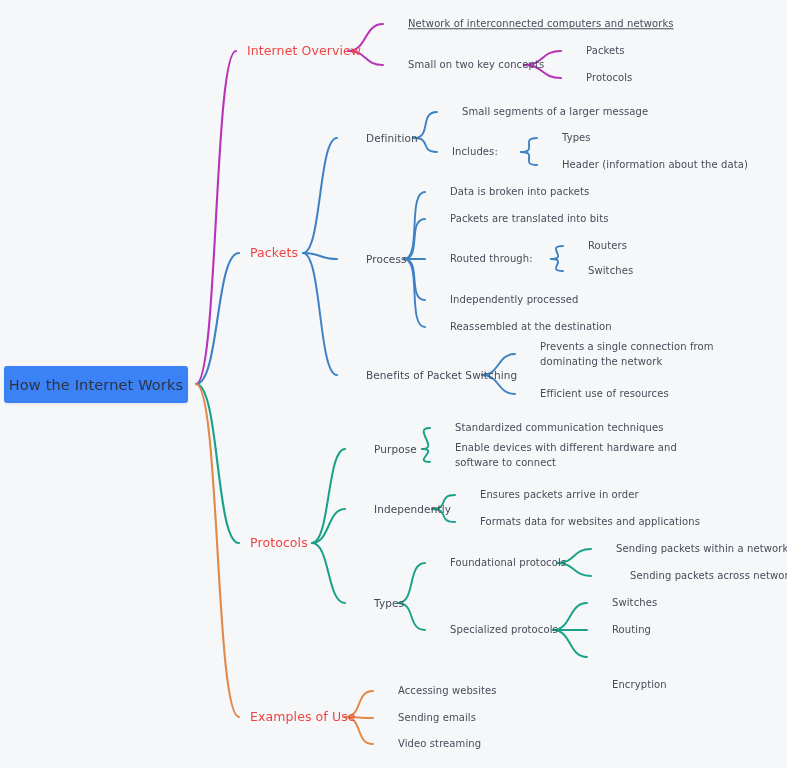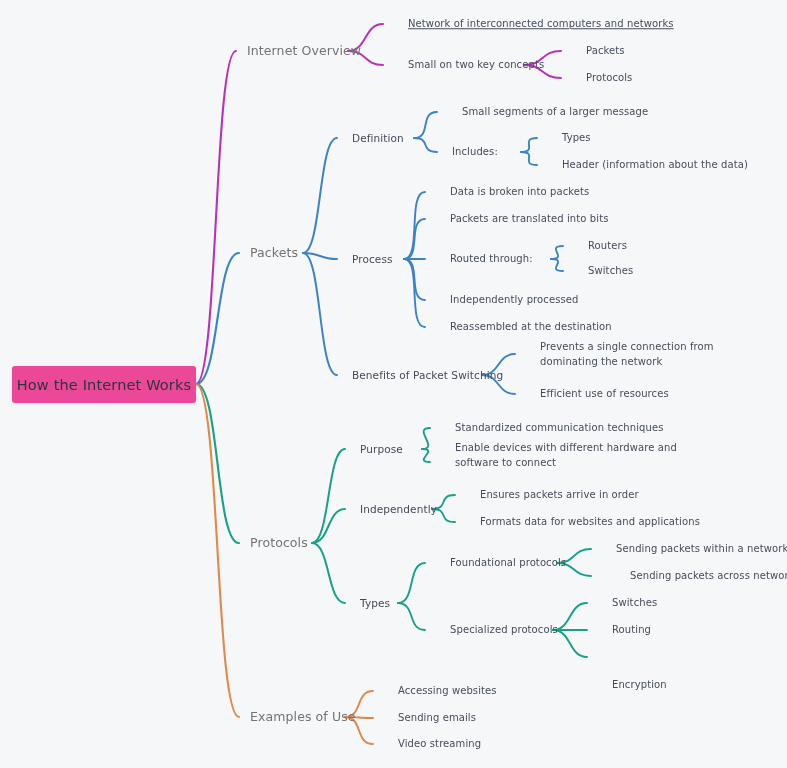--- a/index.html
+++ b/index.html
@@ -39,22 +39,22 @@
     background: #ffffff;
     border-radius: 3px;
     box-shadow: 0 1px 3px rgba(40,50,70,0.10);
     color: #2e3340;
     font-size: 14.5px;
     letter-spacing: 0.15px;
     display: flex;
     align-items: center;
     justify-content: center;
   }
-  .lvl1 { font-size: 12.5px; color: #737373; }
-  .lvl2 { font-size: 10.5px; color: #434a57; }
+  .lvl1 { font-size: 12.5px; color: #ef4444; }
+  .lvl2 { font-size: 10.5px; color: #434a57; margin-left: 14px; }
   .lvl3 { font-size: 10px; color: #454c59; }
   .lvl4 { font-size: 10px; color: #454c59; }
   .wrap2 { line-height: 1.5; }
 </style>
 </head>
 <body>
 
 <div id="mindmap-root">
 
   <svg class="links" id="link-layer" viewBox="0 0 787 768" preserveAspectRatio="none">
@@ -94,21 +94,21 @@
       <path d="M 557 563 C 575.7 563, 572.3 576, 591 576" fill="none" stroke="#18a188" stroke-width="1.9" stroke-linecap="round"></path>
       <path d="M 553 630 C 571.7 630, 568.3 603, 587 603" fill="none" stroke="#18a188" stroke-width="1.9" stroke-linecap="round"></path>
       <path d="M 553 630 C 571.7 630, 568.3 630, 587 630" fill="none" stroke="#18a188" stroke-width="1.9" stroke-linecap="round"></path>
       <path d="M 553 630 C 571.7 630, 568.3 657, 587 657" fill="none" stroke="#18a188" stroke-width="1.9" stroke-linecap="round"></path>
       <path d="M 196 384 C 219.65 384, 215.35 717, 239 717" fill="none" stroke="#e0894a" stroke-width="2.1" stroke-linecap="round"></path>
       <path d="M 345 717 C 363 717, 355 691, 373 691" fill="none" stroke="#e0894a" stroke-width="2" stroke-linecap="round"></path>
       <path d="M 345 717 C 363 717, 355 718, 373 718" fill="none" stroke="#e0894a" stroke-width="2" stroke-linecap="round"></path>
       <path d="M 345 717 C 363 717, 355 744, 373 744" fill="none" stroke="#e0894a" stroke-width="2" stroke-linecap="round"></path>
     </svg>
 
-  <div class="node-root" id="root-node" style="left: 12px; top: 366px; width: 184px; height: 37px; background: #ec4899;">
+  <div class="node-root" id="root-node" style="left: 4px; top: 366px; width: 184px; height: 37px; background: #3b82f6;">
     <span>How the Internet Works</span>
   </div>
 
   <div id="label-layer">
       <div class="node-label lvl1" style="left: 247px; top: 51px; transform: translateY(-50%);"><span>Internet Overview</span></div>
       <div class="node-label lvl3" style="left: 408px; top: 24px; transform: translateY(-50%); text-decoration: underline;"><span>Network of interconnected computers and networks</span></div>
       <div class="node-label lvl3" style="left: 408px; top: 65px; transform: translateY(-50%);"><span>Small on two key concepts</span></div>
       <div class="node-label lvl3" style="left: 586px; top: 51px; transform: translateY(-50%);"><span>Packets</span></div>
       <div class="node-label lvl3" style="left: 586px; top: 78px; transform: translateY(-50%);"><span>Protocols</span></div>
       <div class="node-label lvl1" style="left: 250px; top: 253px; transform: translateY(-50%);"><span>Packets</span></div>

